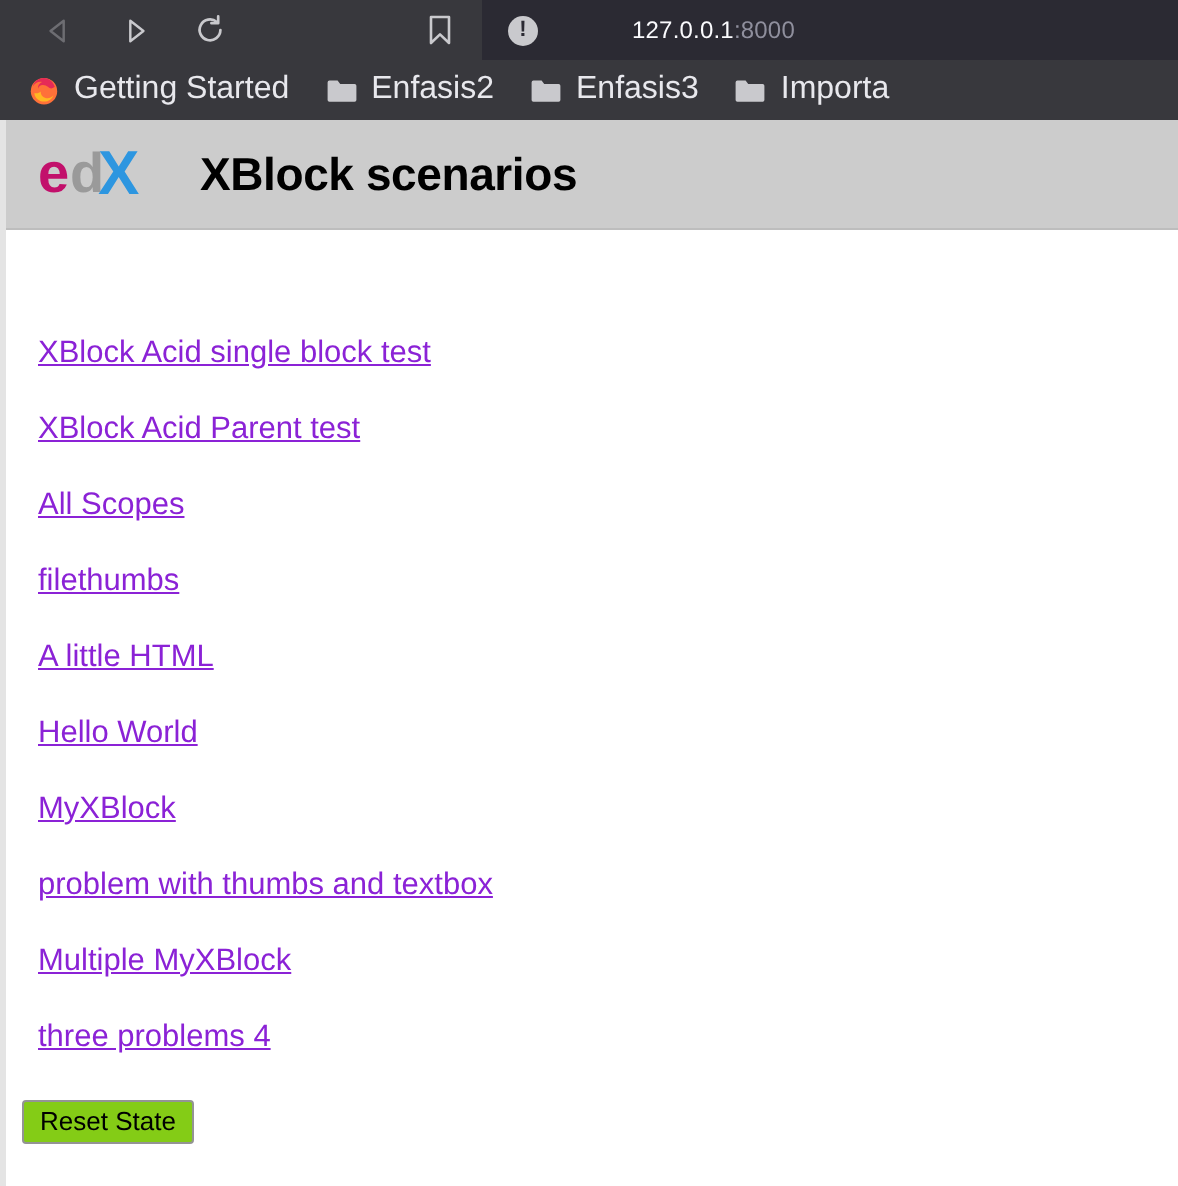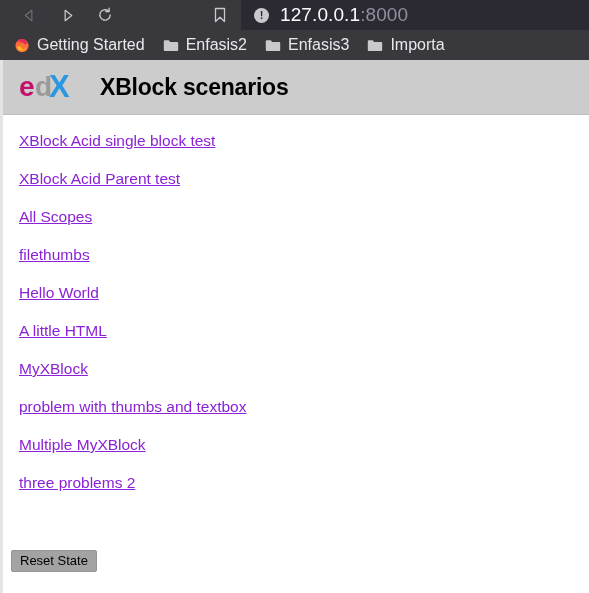--- a/index.html
+++ b/index.html
@@ -78,24 +78,25 @@
   }
   .url-warning-icon span {
     color: #2b2a33;
     font-size: 11px;
     font-weight: bold;
     line-height: 1;
     font-family: "Liberation Sans", sans-serif;
   }
 
   .url-text {
-    font-size: 19px;
+    font-size: 12px;
     color: #fbfbfe;
     white-space: nowrap;
     letter-spacing: 0.1px;
+    margin-left: 36px;
   }
   .url-text .url-port { color: #8f8f9d; }
 
   
   .bookmarks-bar {
     height: 30px;
     display: flex;
     align-items: center;
     padding-left: 14px;
     overflow: hidden;
@@ -157,20 +158,21 @@
 
   .page-title {
     font-size: 23px;
     font-weight: bold;
     color: #000000;
     letter-spacing: -0.2px;
   }
 
   .scenario-list {
     padding: 17px 0 0 16px;
+    margin-top: 36px;
   }
 
   .scenario-link {
     display: block;
     font-size: 15.5px;
     color: #8b22d6;
     text-decoration: underline;
     margin-bottom: 20px;
     width: fit-content;
     cursor: pointer;
@@ -179,21 +181,21 @@
   .reset-wrap {
     position: absolute;
     left: 8px;
     bottom: 21px;
   }
 
   .reset-button {
     font-family: "Liberation Sans", sans-serif;
     font-size: 13px;
     color: #000000;
-    background: #a3a3a3;
+    background: #84cc16;
     border: 1px solid #949494;
     border-radius: 2px;
     padding: 2px 8px 3px 8px;
     cursor: pointer;
     line-height: normal;
   }
 </style>
 </head>
 <body>
 
@@ -282,25 +284,25 @@
       <text x="29" y="26" font-family="Liberation Sans, sans-serif" font-size="31" font-weight="bold" fill="#2d96e0">X</text>
     </svg>
     <div class="page-title">XBlock scenarios</div>
   </div>
 
   <div class="scenario-list">
     <a class="scenario-link">XBlock Acid single block test</a>
     <a class="scenario-link">XBlock Acid Parent test</a>
     <a class="scenario-link">All Scopes</a>
     <a class="scenario-link">filethumbs</a>
+    <a class="scenario-link">A little HTML</a>
     <a class="scenario-link">Hello World</a>
-    <a class="scenario-link">A little HTML</a>
     <a class="scenario-link">MyXBlock</a>
     <a class="scenario-link">problem with thumbs and textbox</a>
     <a class="scenario-link">Multiple MyXBlock</a>
-    <a class="scenario-link">three problems 2</a>
+    <a class="scenario-link">three problems 4</a>
   </div>
 
   <div class="reset-wrap">
     <button class="reset-button">Reset State</button>
   </div>
 
 </div>
 
 </body></html>

